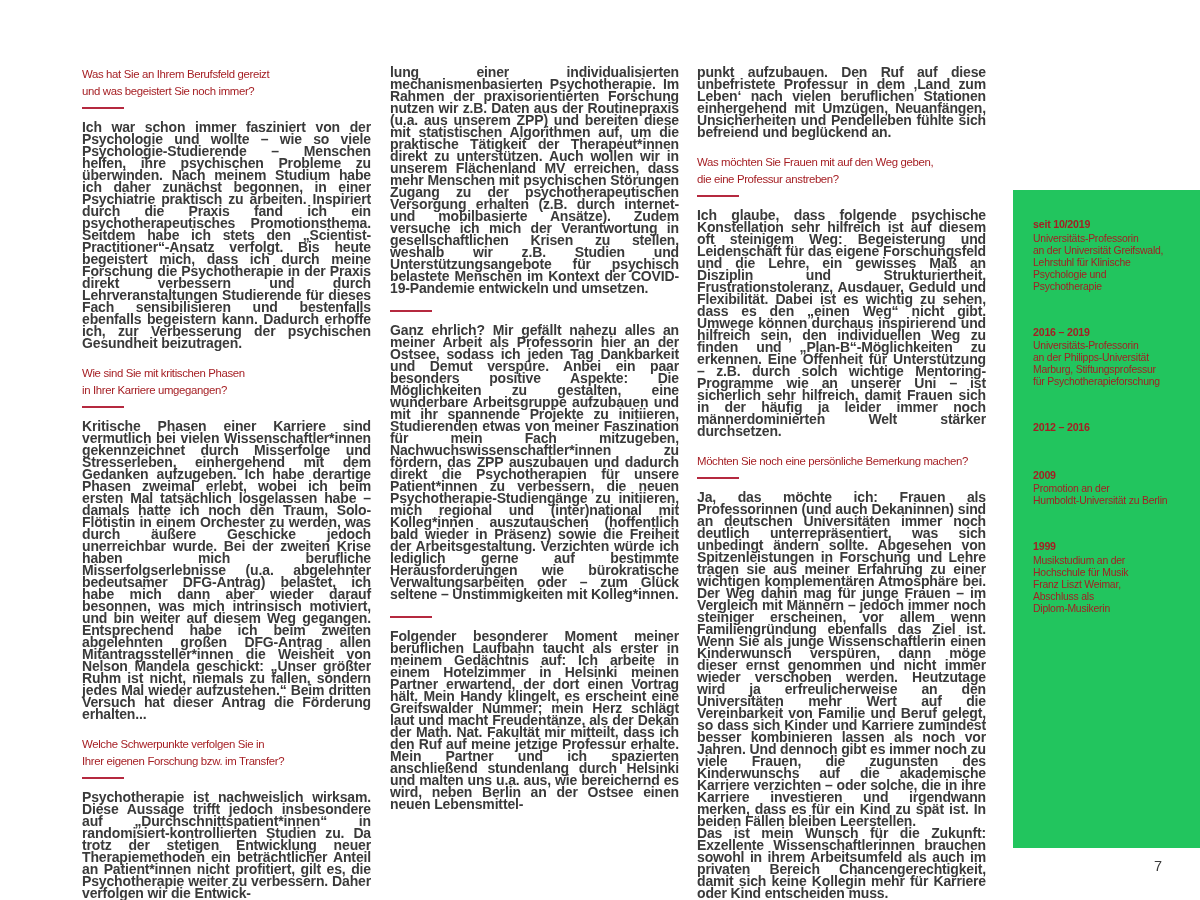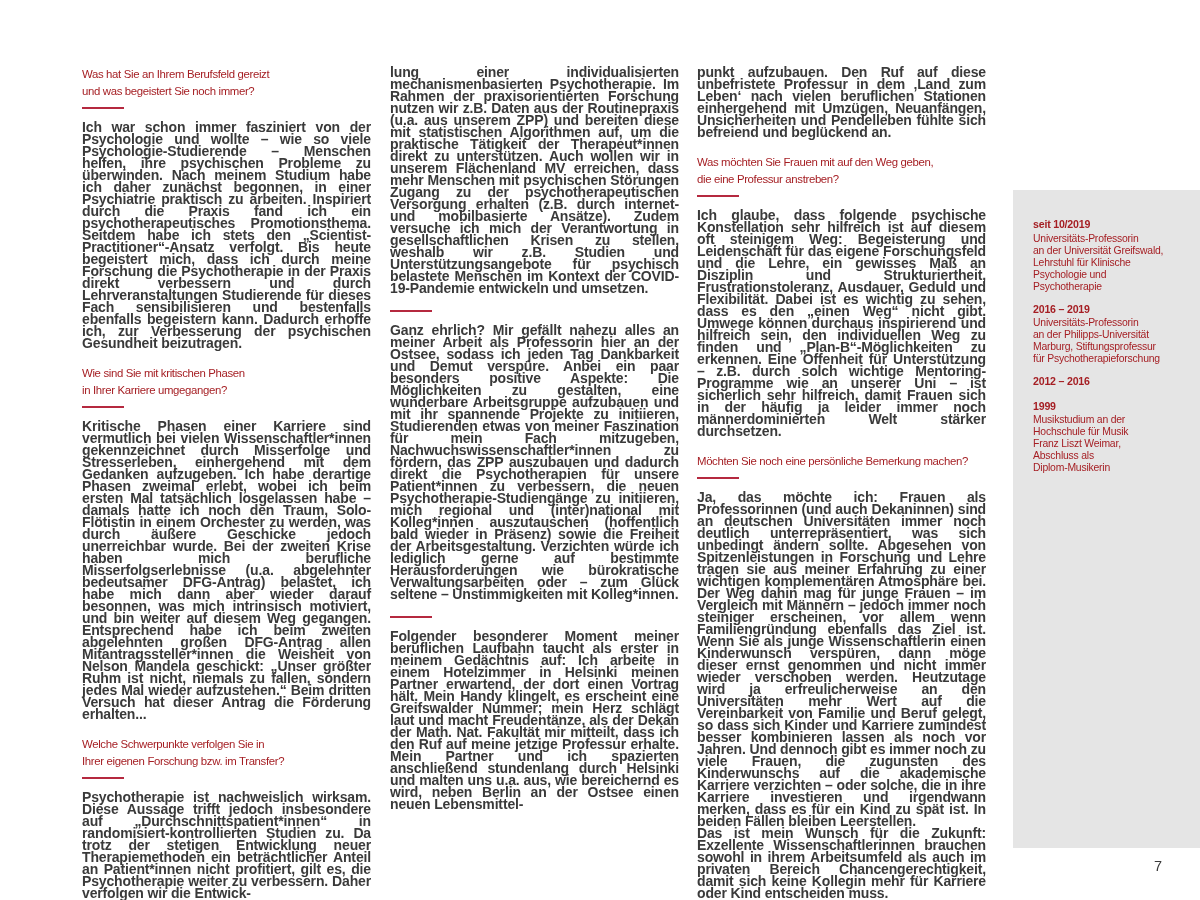--- a/index.html
+++ b/index.html
@@ -47,24 +47,24 @@
     font-weight: bold;
   }
   p.answer + p.answer { }
 
   .sidebar {
     position: absolute;
     left: 1013px;
     top: 190px;
     width: 187px;
     height: 658px;
-    background: #e5e5e5;
+    background: #22c55e;
     padding: 26px 14px 0 20px;
   }
-  .timeline-entry + .timeline-entry { margin-top: 8px; }
+  .timeline-entry + .timeline-entry { margin-top: 31px; }
   .timeline-period {
     color: #a51e23;
     font-weight: bold;
     font-size: 10.6px;
     line-height: 16.5px;
     letter-spacing: -0.2px;
   }
   .timeline-desc {
     color: #a51e23;
     font-size: 10.4px;
@@ -139,18 +139,22 @@
     <div class="timeline-desc">Universitäts-Professorin<br>an der Universität Greifswald,<br>Lehrstuhl für Klinische<br>Psychologie und<br>Psychotherapie</div>
   </div>
   <div class="timeline-entry">
     <div class="timeline-period">2016 – 2019</div>
     <div class="timeline-desc">Universitäts-Professorin<br>an der Philipps-Universität<br>Marburg, Stiftungsprofessur<br>für Psychotherapieforschung</div>
   </div>
   <div class="timeline-entry">
     <div class="timeline-period">2012 – 2016</div>
   </div>
   <div class="timeline-entry">
+    <div class="timeline-period">2009</div>
+    <div class="timeline-desc">Promotion an der<br>Humboldt-Universität zu Berlin</div>
+  </div>
+  <div class="timeline-entry">
     <div class="timeline-period">1999</div>
     <div class="timeline-desc">Musikstudium an der<br>Hochschule für Musik<br>Franz Liszt Weimar,<br>Abschluss als<br>Diplom-Musikerin</div>
   </div>
 </aside>
 
 <div class="page-number">7</div>
 
 </body></html>

